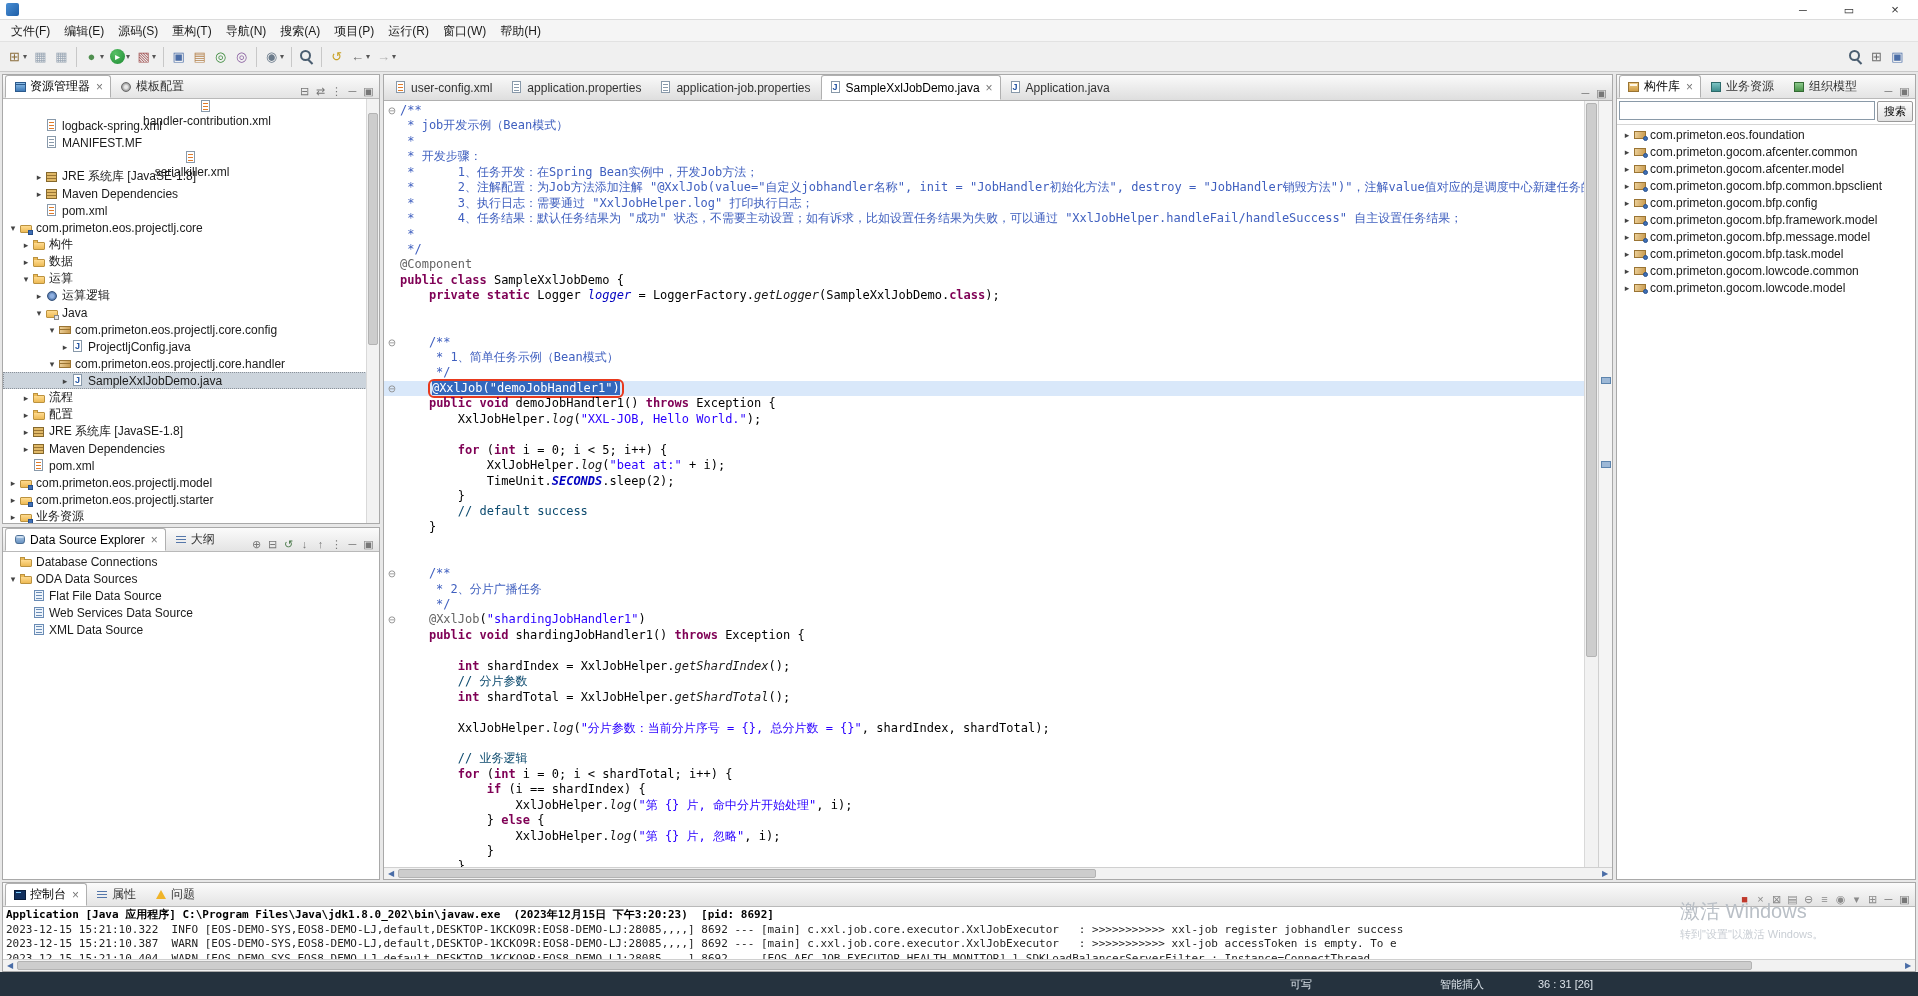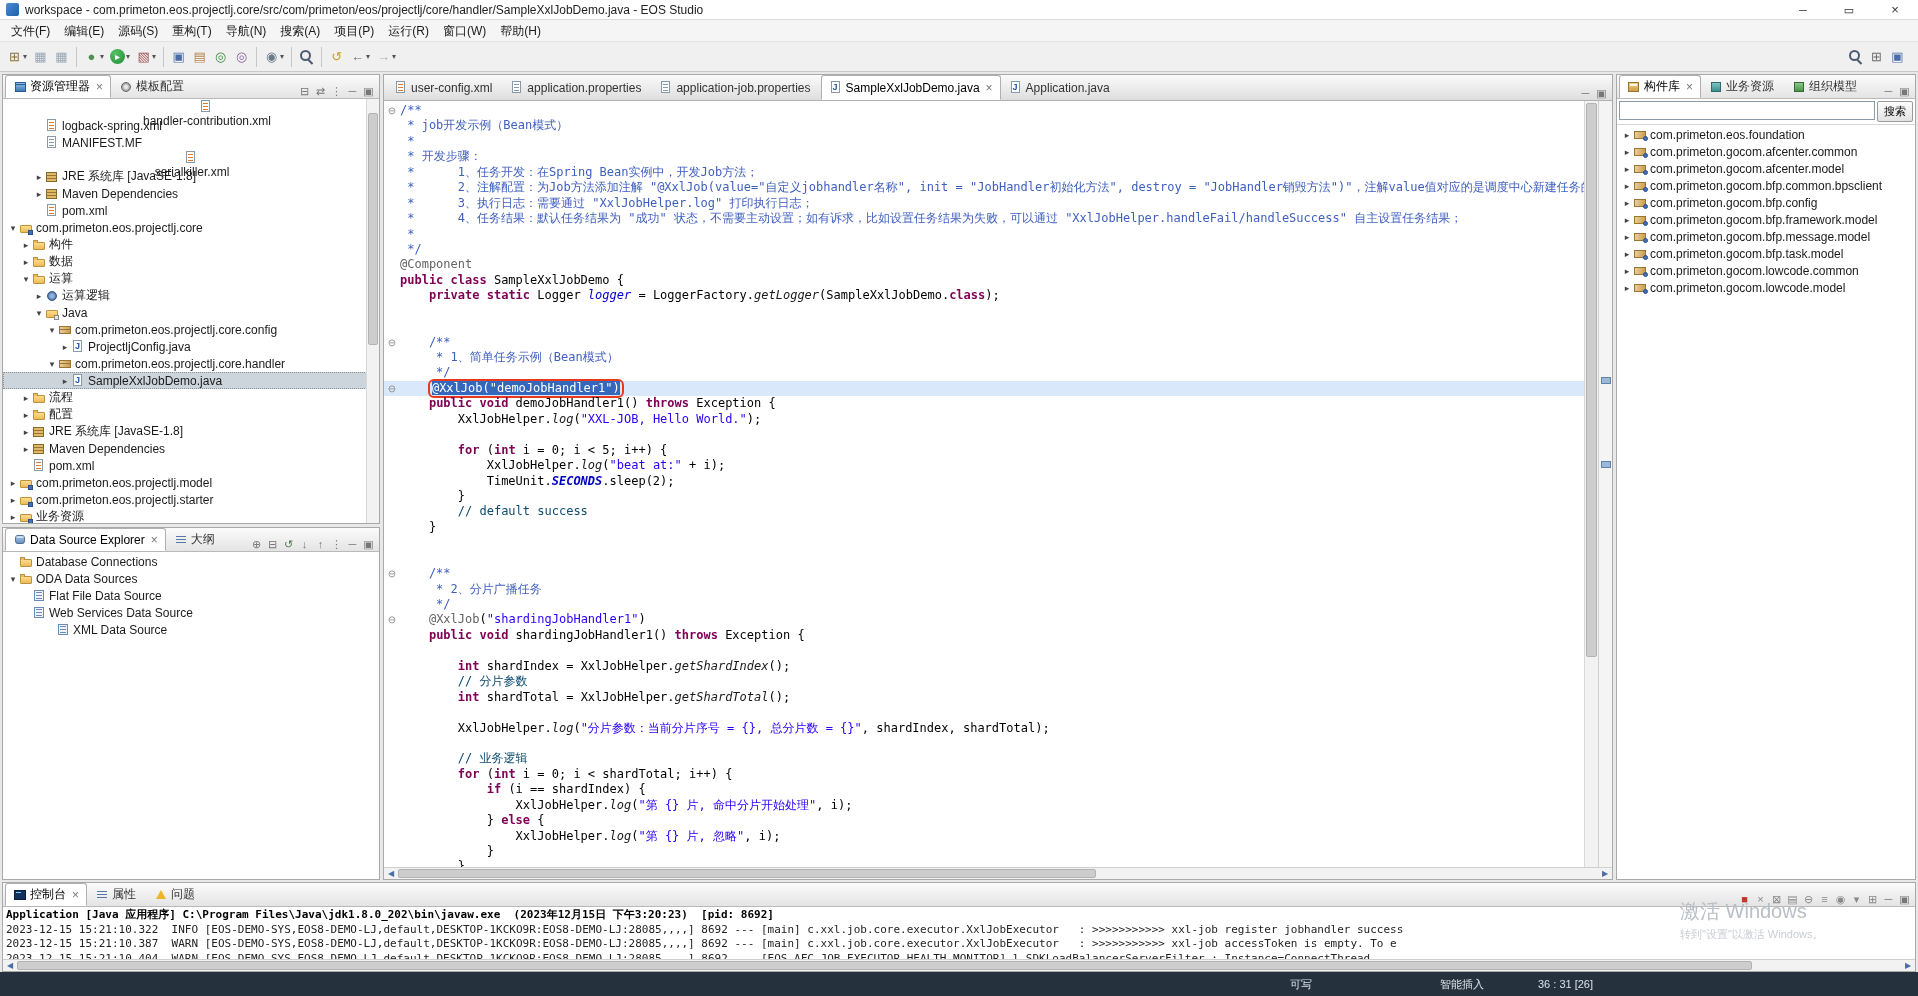--- a/index.html
+++ b/index.html
@@ -173,21 +173,20 @@
       background:#12305e;border:1px solid #0a1d3a;box-sizing:border-box;}
   .fic.consoleic::after{content:"";position:absolute;left:3px;top:4px;width:5px;height:1px;background:#7fd0ff;}
   .fic.warnic::before{content:"";position:absolute;left:2px;top:2px;width:0;height:0;
       border-left:5px solid transparent;border-right:5px solid transparent;border-bottom:9px solid #f0b429;}
 </style>
 </head>
 <body>
 
 <div class="titlebar">
   <span class="title-icon"></span>
-  <span class="title-text">workspace - com.primeton.eos.projectlj.core/src/com/primeton/eos/projectlj/core/handler/SampleXxlJobDemo.java - EOS Studio</span>
   <div class="win-controls">
     <span class="win-btn">─</span>
     <span class="win-btn">▭</span>
     <span class="win-btn close">×</span>
   </div>
 </div>
 
 <div class="menubar" id="menubar">
     <span class="menu-item">文件(F)</span>
     <span class="menu-item">编辑(E)</span>
@@ -466,21 +465,21 @@
           <div class="tree-row" style="padding-left: 17px;">
             <span class="tree-arrow"></span>
             <span class="fic ds"></span>
             <span class="tree-label">Flat File Data Source</span>
           </div>
           <div class="tree-row" style="padding-left: 17px;">
             <span class="tree-arrow"></span>
             <span class="fic ds"></span>
             <span class="tree-label">Web Services Data Source</span>
           </div>
-          <div class="tree-row" style="padding-left: 17px; margin-left: 24px;">
+          <div class="tree-row" style="padding-left: 17px;">
             <span class="tree-arrow"></span>
             <span class="fic ds"></span>
             <span class="tree-label">XML Data Source</span>
           </div>
         </div>
     </div>
   </div>
 
   <div class="panel center-col">
     <div class="etabs">

